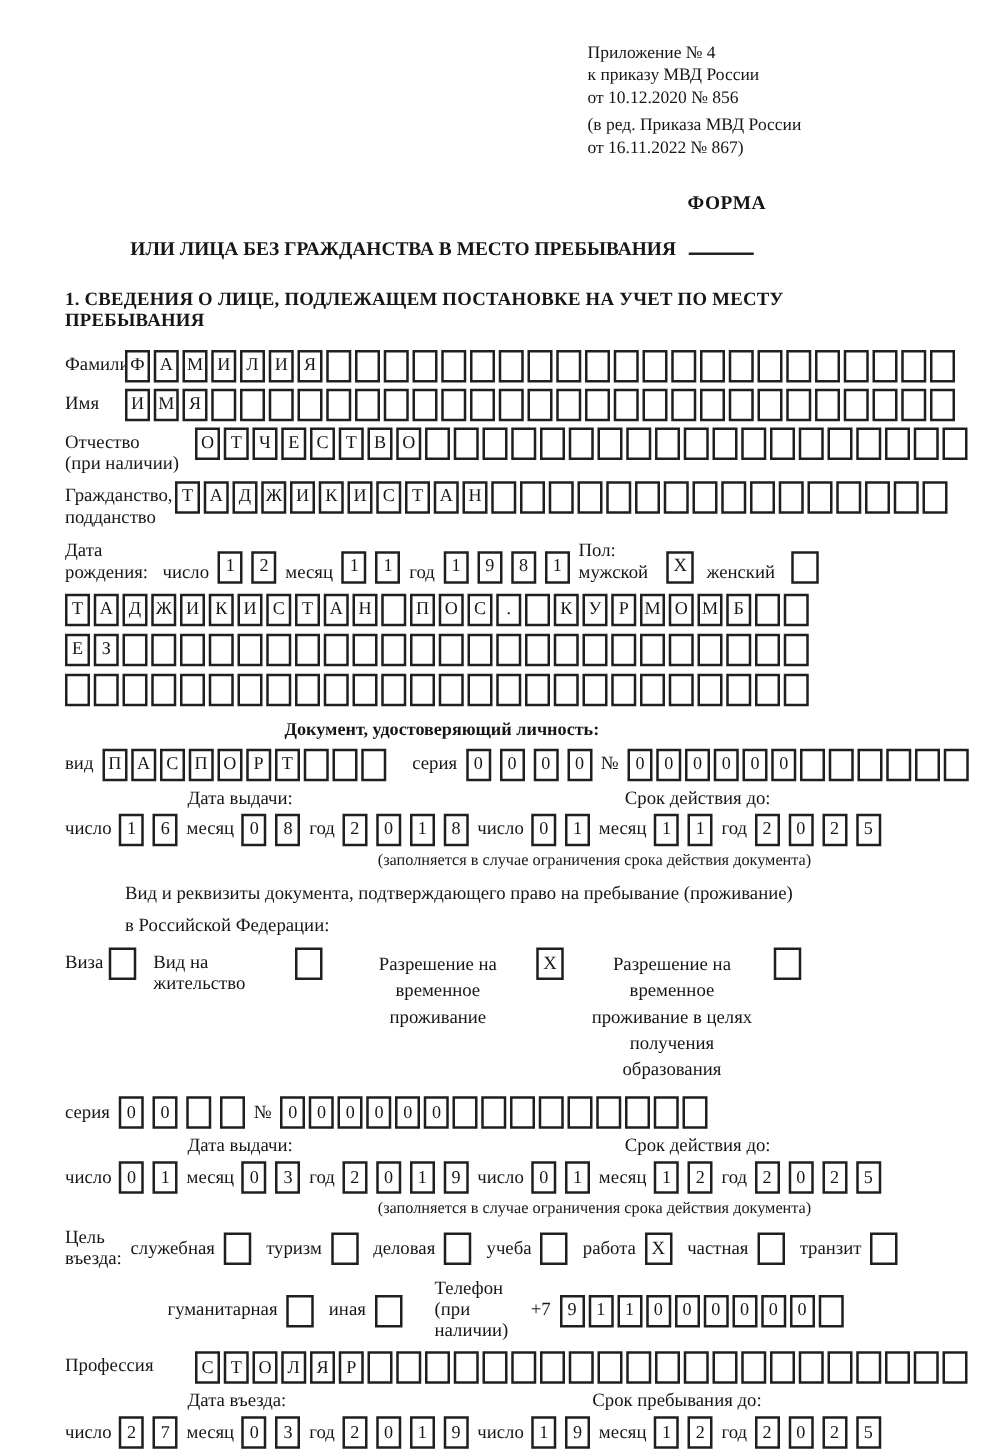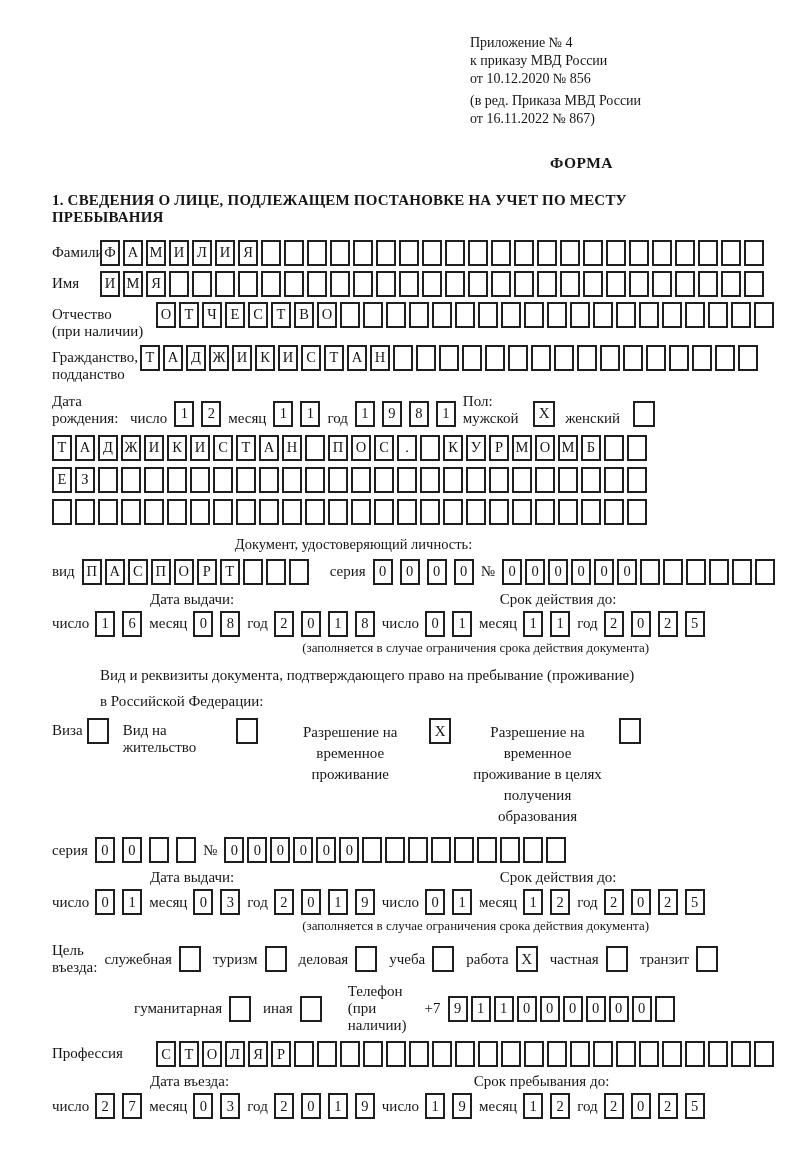--- a/index.html
+++ b/index.html
@@ -37,21 +37,21 @@
   }
 
   .frow { display: flex; align-items: flex-start; margin-bottom: 5px; }
   .flabel { flex: 0 0 auto; padding-top: 4px; font-size: 15px; }
   .w48 { width: 48px; } .w88 { width: 88px; } .w104 { width: 104px; } .w101 { width: 101px; } 
 
   .birthrow { display: flex; align-items: flex-end; margin: 10px 0 8px 0; }
   .birthrow .t { margin-right: 7px; }
   .bp-rows .cells { margin-bottom: 6px; }
 
-  .doc-heading { text-align: center; font-weight: normal; font-size: 14.5px; margin: 4px 0 6px 0; }
+  .doc-heading { text-align: center; font-weight: bold; font-size: 14.5px; margin: 4px 0 6px 0; }
 
   .inlinerow { display: flex; align-items: center; margin-bottom: 4px; }
   .inlinerow .t { margin-right: 7px; }
 
   .dates-row { display: flex; margin-top: 6px; }
   .dcol { }
   .dcol .dhead { font-size: 15px; margin-bottom: 3px; }
   .dcol.left .dhead { padding-left: 98px; }
   .dcol.right .dhead { padding-left: 118px; }
   .dline { display: flex; align-items: center; }
@@ -80,20 +80,21 @@
     <div>к приказу МВД России</div>
     <div>от 10.12.2020 № 856</div>
     <div class="gap"></div>
     <div>(в ред. Приказа МВД России</div>
     <div>от 16.11.2022 № 867)</div>
   </div>
 
   <div class="form-label">ФОРМА</div>
 
   <div class="title">
+    <div><span>ИЛИ ЛИЦА БЕЗ ГРАЖДАНСТВА В МЕСТО ПРЕБЫВАНИЯ</span><span class="blank-line"></span></div>
   </div>
 
   <div class="sect-heading">1. СВЕДЕНИЯ О ЛИЦЕ, ПОДЛЕЖАЩЕМ ПОСТАНОВКЕ НА УЧЕТ ПО МЕСТУ ПРЕБЫВАНИЯ</div>
 
   <div class="frow">
     <div class="flabel w48">Фамилия</div>
     <div class="cells">
         <span class="cell">Ф</span>
         <span class="cell">А</span>
         <span class="cell">М</span>

